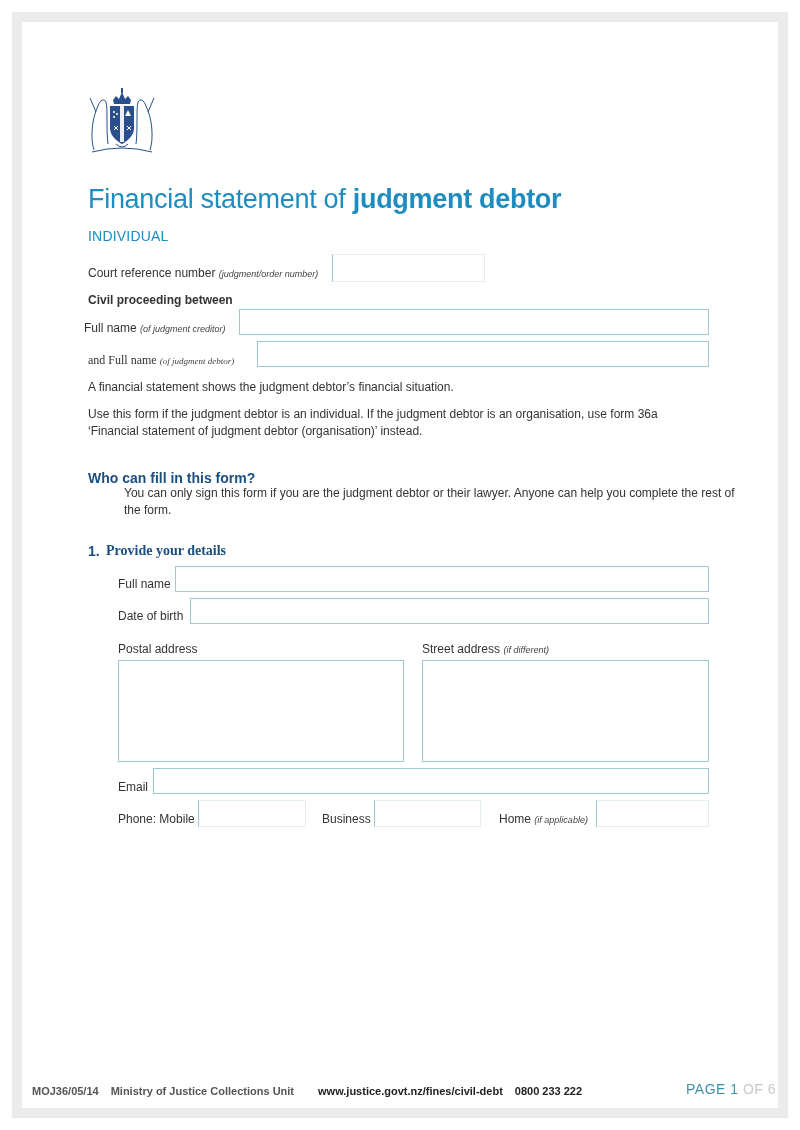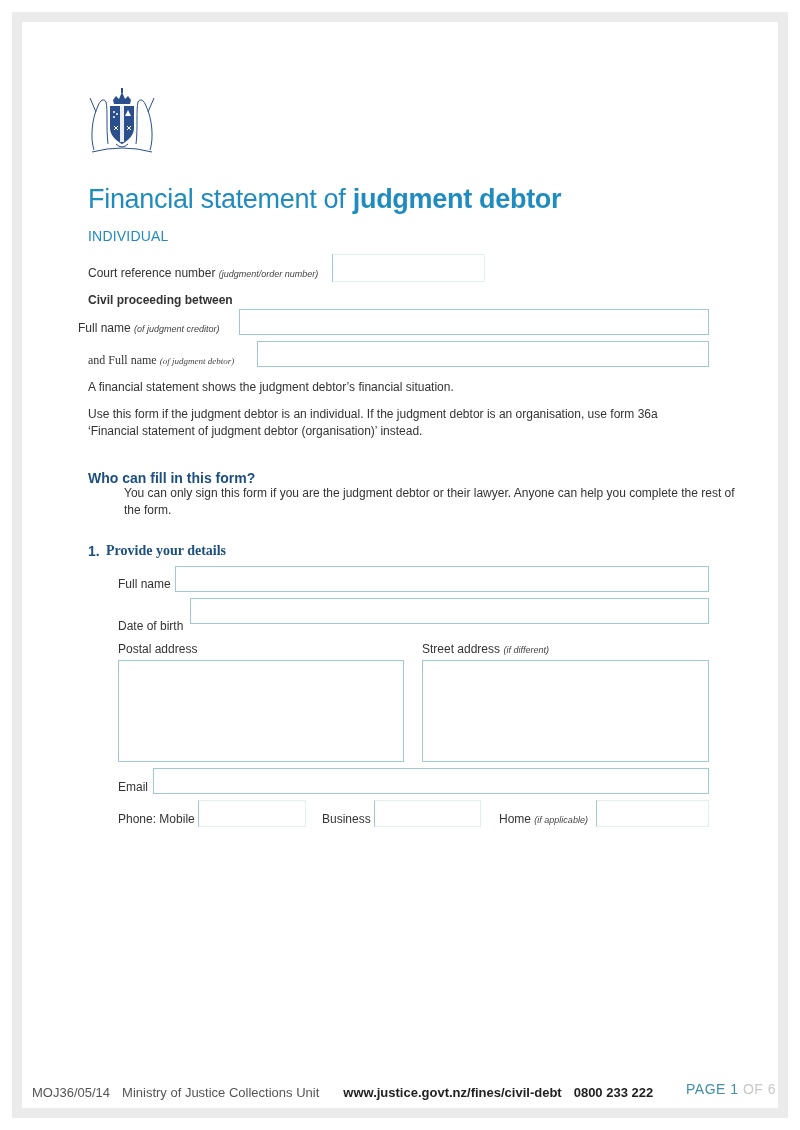--- a/index.html
+++ b/index.html
@@ -15,21 +15,21 @@
            letter-spacing:-0.3px; white-space:nowrap; }
   .title b { font-weight:bold; }
   .subtitle { left:88px; top:228px; font-size:14px; color:#1f8cc0; letter-spacing:0.2px; }
   .lbl { font-size:12px; color:#333; white-space:nowrap; }
   .lbl i { font-size:9px; font-style:italic; color:#444; }
   .bold { font-weight:bold; }
   .field { position:absolute; border:1px solid #9cc9d4; background:#fff; box-sizing:border-box; }
   .field.soft { border-color:#e3eef1; border-left:1px solid #9cc9d4; }
   .para { font-size:12px; color:#333; line-height:17px; }
   .h2 { font-size:14px; font-weight:bold; color:#1b4f80; }
-  .footer-left { left:32px; top:1085px; font-size:13px; color:#555; white-space:nowrap; }
+  .footer-left { left:32px; top:1085px; font-size:11px; color:#555; white-space:nowrap;font-weight:bold; }
   .footer-left .gap { display:inline-block; width:12px; }
   .footer-left b { color:#222; }
   .pagenum { left:686px; top:1081px; font-size:14px; color:#3e8fa8; letter-spacing:0.5px; white-space:nowrap; }
   .pagenum .of { color:#c8c8c8; }
 </style>
 </head>
 <body>
 
 <div class="frame"></div>
 <div class="page"></div>
@@ -57,21 +57,21 @@
 </svg>
 
 <div class="abs title"><span>Financial statement of </span><b>judgment debtor</b></div>
 <div class="abs subtitle">INDIVIDUAL</div>
 
 <div class="abs lbl" style="left:88px;top:266px;"><span>Court reference number</span> <i>(judgment/order number)</i></div>
 <div class="field soft" style="left:332px;top:254px;width:153px;height:28px;"></div>
 
 <div class="abs lbl bold" style="left:88px;top:293px;">Civil proceeding between</div>
 
-<div class="abs lbl" style="left:78px;top:321px;"><span>Full name</span> <i>(of judgment creditor)</i></div>
+<div class="abs lbl" style="left:84px;top:321px;"><span>Full name</span> <i>(of judgment creditor)</i></div>
 <div class="field" style="left:239px;top:309px;width:470px;height:26px;"></div>
 
 <div class="abs lbl" style="left:88px;top:353px;font-family:Liberation Serif, serif;"><span>and Full name</span> <i>(of judgment debtor)</i></div>
 <div class="field" style="left:257px;top:341px;width:452px;height:26px;"></div>
 
 <div class="abs para" style="left:88px;top:379px;">A financial statement shows the judgment debtor’s financial situation.</div>
 <div class="abs para" style="left:88px;top:406px;">
   <div>Use this form if the judgment debtor is an individual. If the judgment debtor is an organisation, use form 36a</div>
   <div>‘Financial statement of judgment debtor (organisation)’ instead.</div>
 </div>
@@ -81,21 +81,21 @@
   <div>You can only sign this form if you are the judgment debtor or their lawyer. Anyone can help you complete the rest of</div>
   <div>the form.</div>
 </div>
 
 <div class="abs h2" style="left:88px;top:543px;">1.</div>
 <div class="abs h2" style="left:106px;top:543px;font-family:Liberation Serif, serif;">Provide your details</div>
 
 <div class="abs lbl" style="left:118px;top:577px;">Full name</div>
 <div class="field" style="left:175px;top:566px;width:534px;height:26px;"></div>
 
-<div class="abs lbl" style="left:118px;top:609px;margin-top:10px;">Date of birth</div>
+<div class="abs lbl" style="left:118px;top:609px;">Date of birth</div>
 <div class="field" style="left:190px;top:598px;width:519px;height:26px;"></div>
 
 <div class="abs lbl" style="left:118px;top:642px;">Postal address</div>
 <div class="field" style="left:118px;top:660px;width:286px;height:102px;"></div>
 
 <div class="abs lbl" style="left:422px;top:642px;"><span>Street address</span> <i>(if different)</i></div>
 <div class="field" style="left:422px;top:660px;width:287px;height:102px;"></div>
 
 <div class="abs lbl" style="left:118px;top:780px;">Email</div>
 <div class="field" style="left:153px;top:768px;width:556px;height:26px;"></div>

